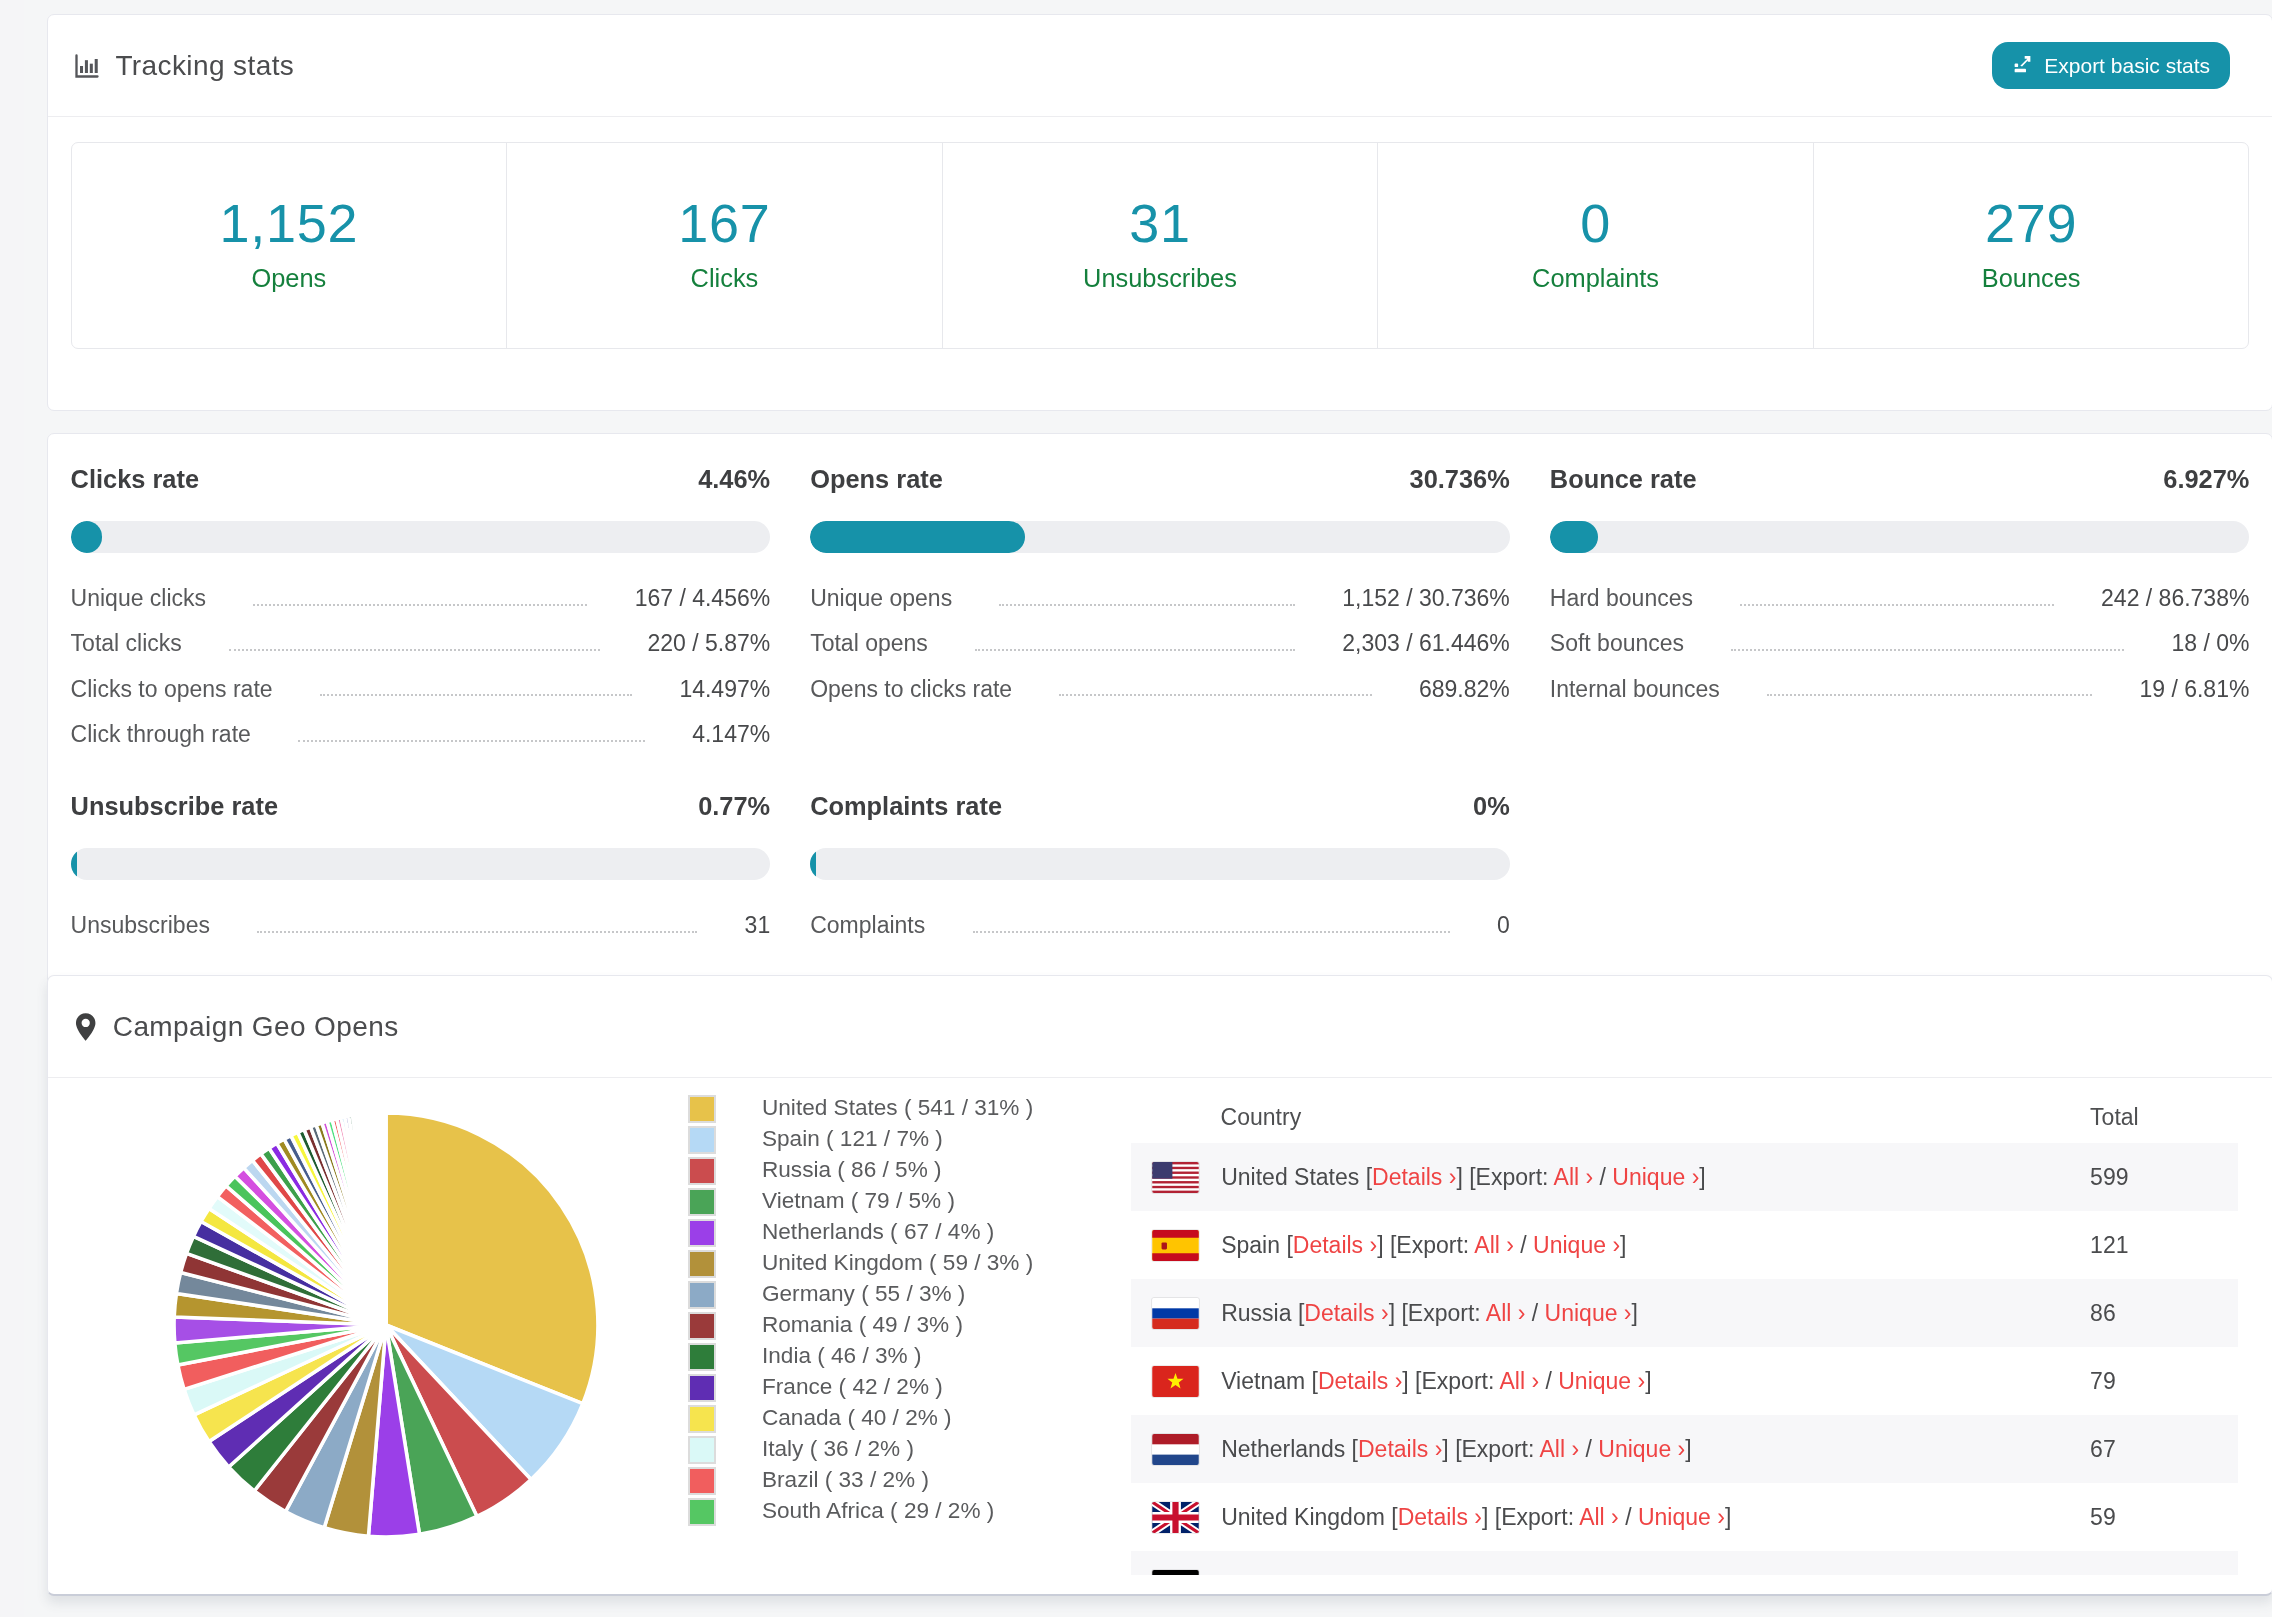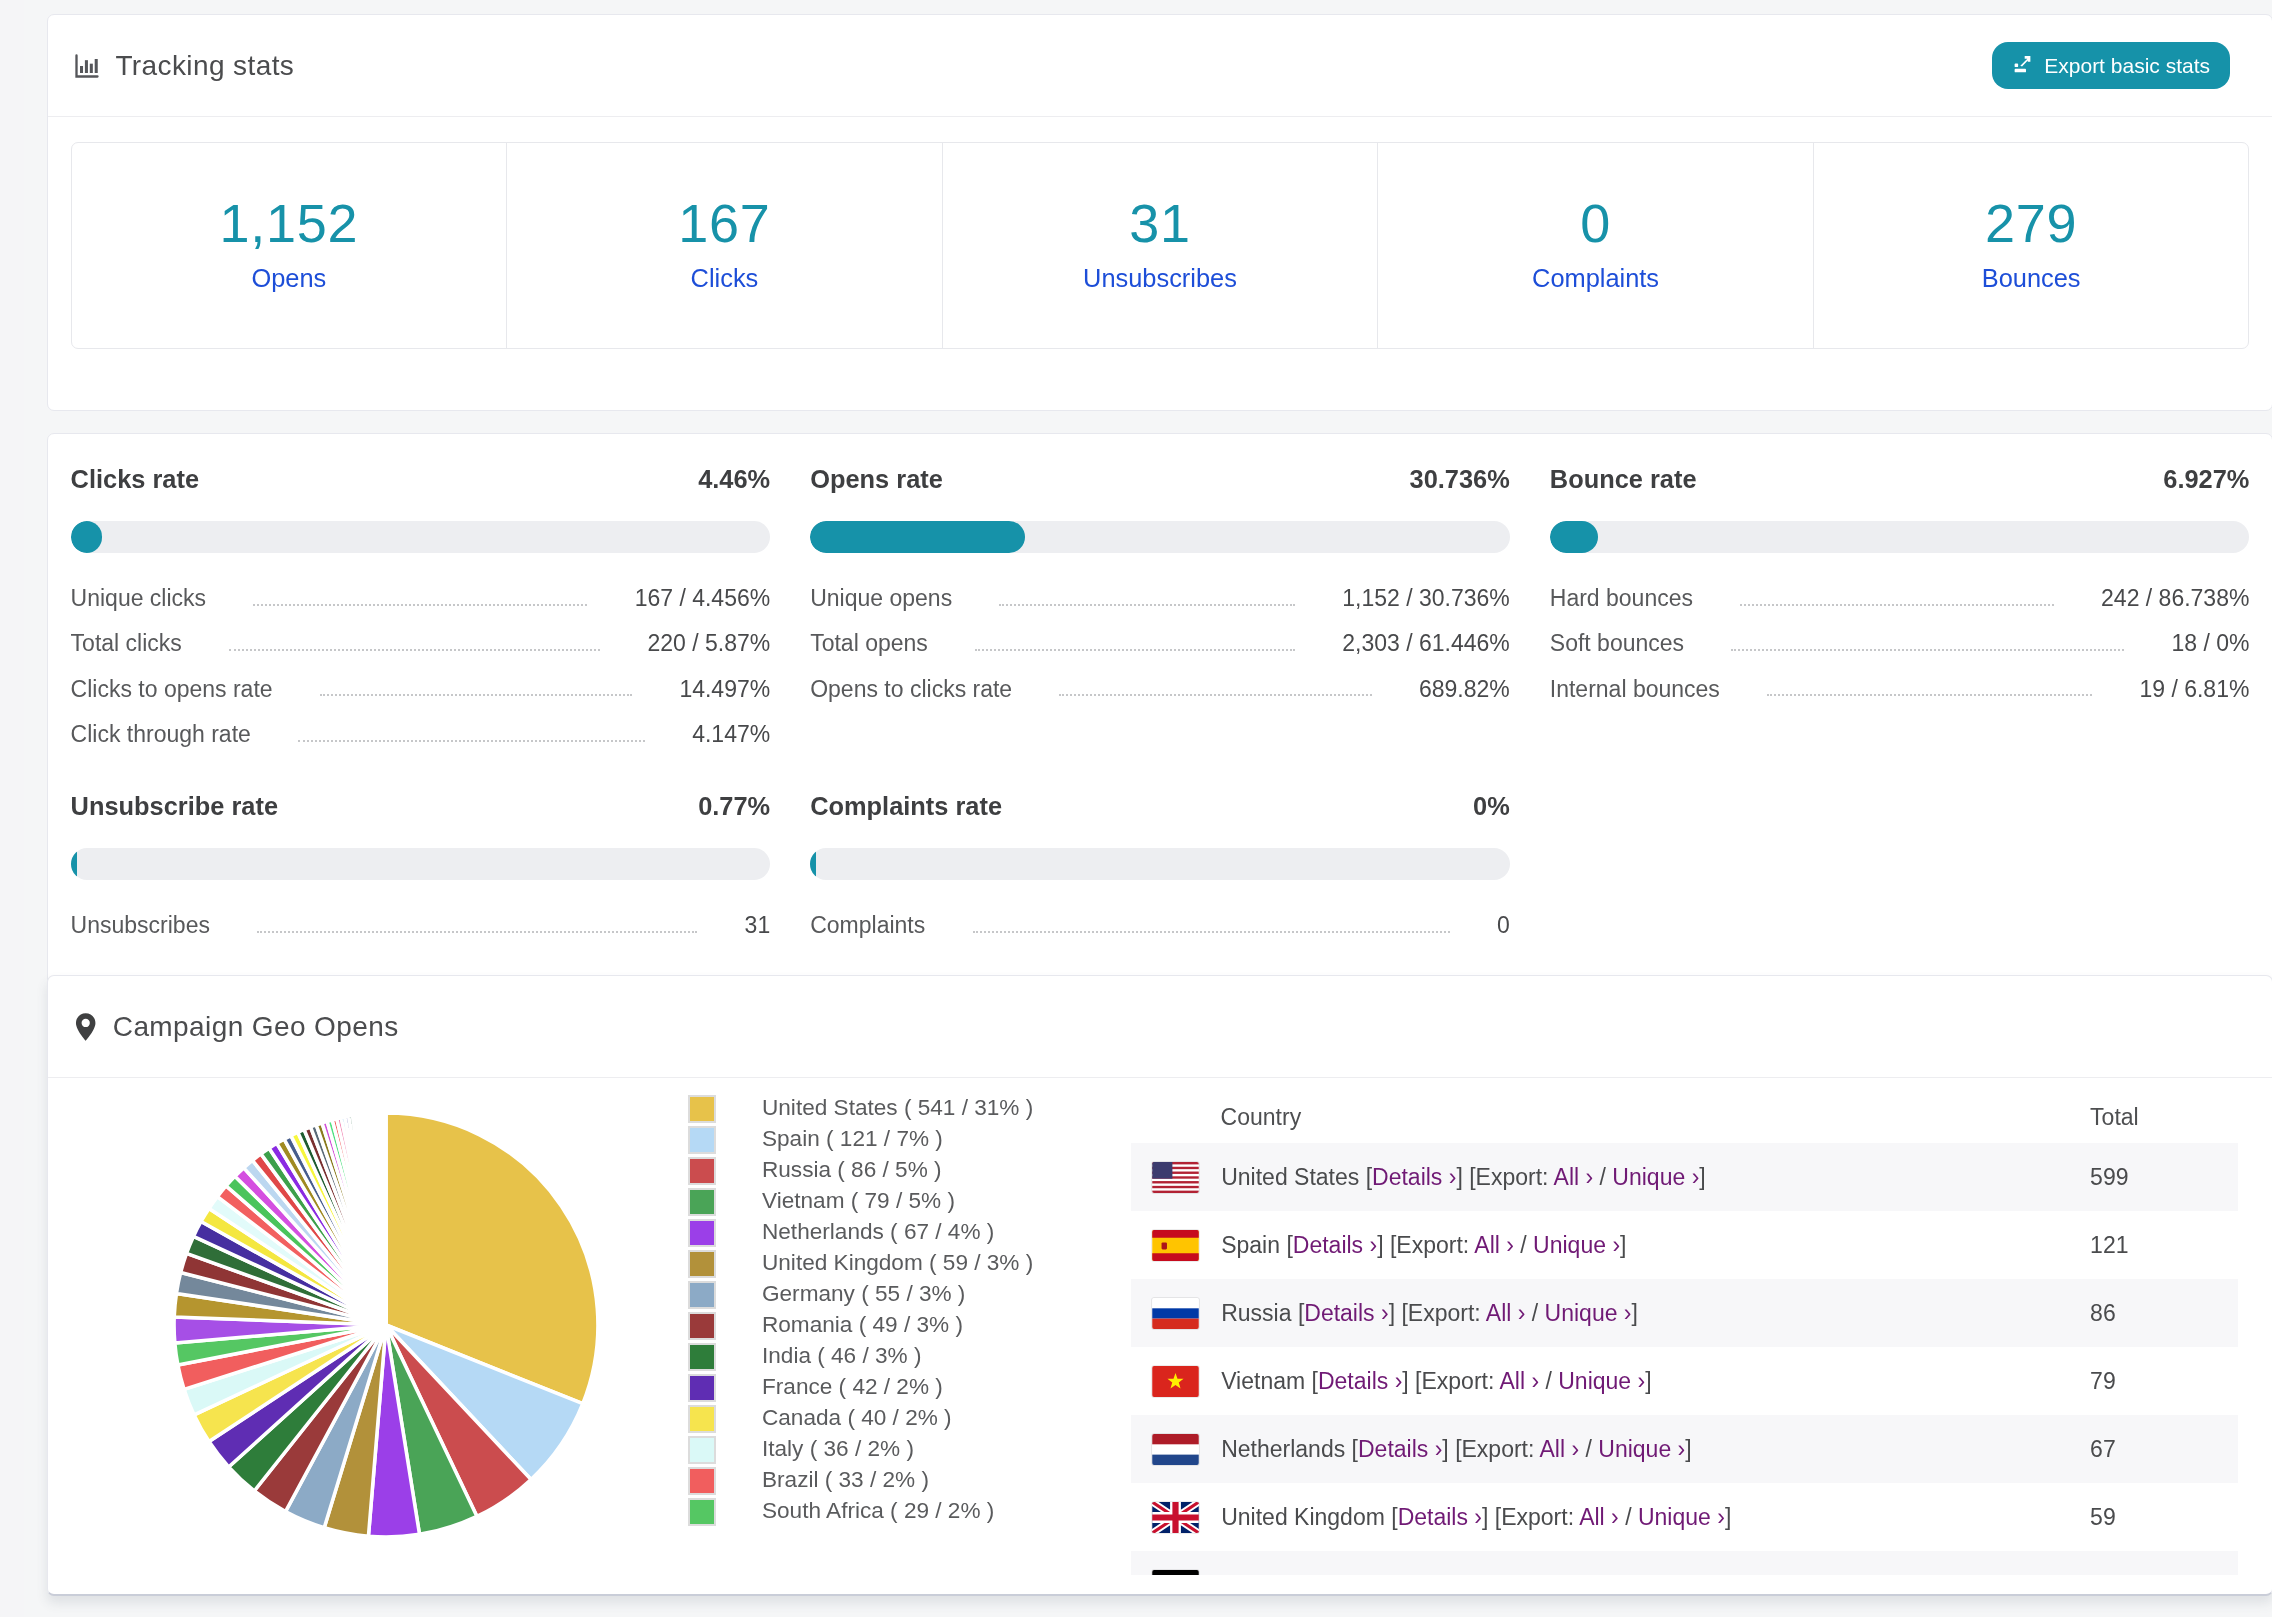--- a/index.html
+++ b/index.html
@@ -14,21 +14,21 @@
   .card-title svg{display:block;}
 
   .export-btn{margin-left:auto;display:flex;align-items:center;gap:11.3px;background:#1692a9;color:#fff;
     border:none;border-radius:16px;height:47px;padding:0 20px;font-size:21px;font-family:inherit;cursor:pointer;}
 
   
   .stats-row{margin:25px 22.6px;border:1.4px solid #e7e8ec;border-radius:7px;display:flex;}
   .stat-cell{flex:1;text-align:center;padding:49px 0 55px;border-left:1.4px solid #e7e8ec;}
   .stat-cell:first-child{border-left:none;}
   .stat-value{font-size:54px;font-weight:normal;color:#1792a9;letter-spacing:0.7px;}
-  .stat-label{font-size:25.4px;color:#1d4ed8;margin-top:10px;}
+  .stat-label{font-size:25.4px;color:#15803d;margin-top:10px;}
 
   
   .rates{padding:31px 22.6px 0;display:grid;grid-template-columns:1fr 1fr 1fr;column-gap:40px;row-gap:44px;}
   .rate-title-row{display:flex;justify-content:space-between;align-items:baseline;font-size:25.4px;font-weight:bold;color:#3e3f41;}
   .rate-bar{margin-top:27px;height:32px;border-radius:16px;background:#edeef1;overflow:hidden;}
   .rate-fill{height:100%;background:#1692a9;border-radius:16px;}
   .rate-rows{margin-top:32px;}
   .rate-row{display:flex;align-items:flex-end;font-size:23px;color:#58595b;margin-top:18.4px;gap:36px;}
   .rate-row:first-child{margin-top:0;}
   .rate-row .leader{flex:1;border-bottom:2.1px dotted #c6c7c9;margin:0 11.3px 6.4px;}
@@ -45,21 +45,21 @@
   .thead{display:flex;align-items:center;height:51px;font-size:23px;color:#4e4f51;}
   .th-country{flex:1;padding-left:90px;}
   .th-total{width:148px;}
   .trow{display:flex;align-items:center;height:68px;font-size:23px;color:#4a4b4d;}
   .trow.striped{background:#f7f7f9;}
   .cell-country{flex:1;display:flex;align-items:center;white-space:nowrap;}
   .flag{flex:none;width:47px;height:31px;margin-left:21px;border-radius:2.1px;overflow:hidden;box-shadow:0 0 0 0.7px rgba(0,0,0,.10);}
   .flag svg{display:block;width:47px;height:31px;}
   .country-line{margin-left:22.6px;}
   .cell-total{width:148px;}
-  a.tlink{color:#701a75;text-decoration:none;cursor:pointer;}
+  a.tlink{color:#ef4444;text-decoration:none;cursor:pointer;}
 </style>
 </head>
 <body>
 
 <div class="page">
 
   <div class="card card1">
     <div class="card-header">
       <div class="card-title">
         <span>

